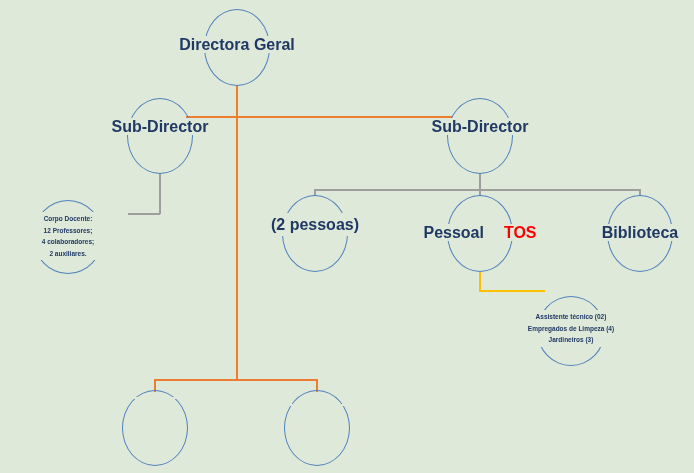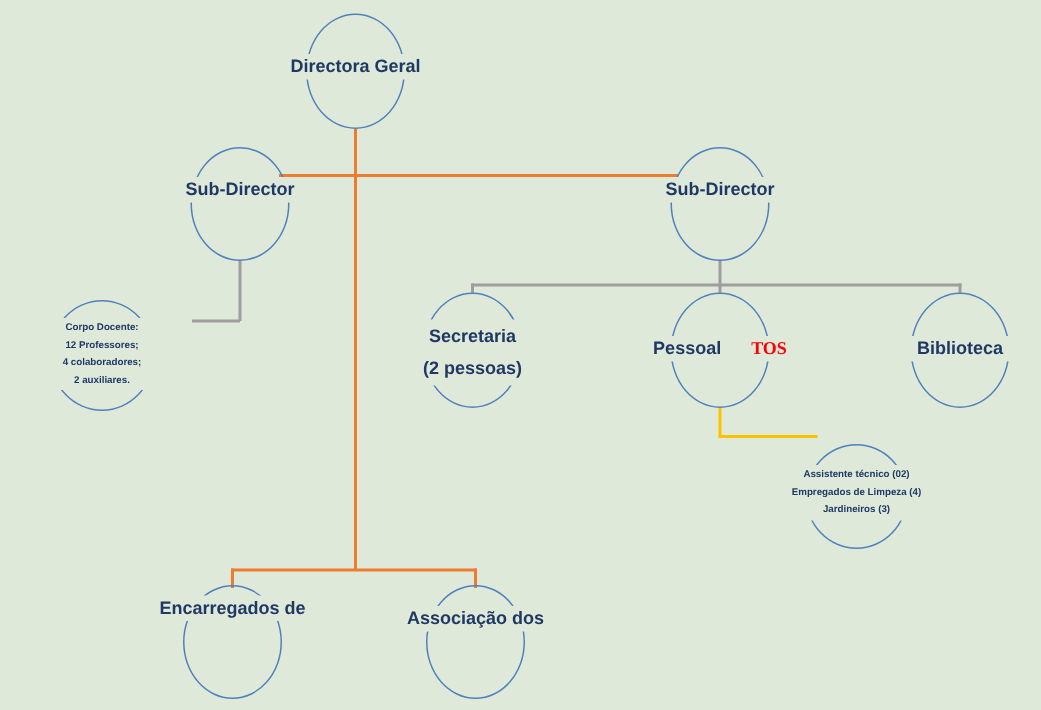--- a/index.html
+++ b/index.html
@@ -4,24 +4,24 @@
 <style>
   html,body{margin:0;padding:0;}
   body{font-family:"Liberation Sans", sans-serif;background:var(--canvas-bg,#dfe9d9);}
   .canvas{position:relative;width:694px;height:473px;background:var(--canvas-bg,#dfe9d9);overflow:hidden;}
   .line{position:absolute;z-index:1;}
   .line.orange{background:var(--orange-line,#ed7d31);}
   .line.gray{background:var(--gray-line,#9e9e9e);}
   .line.yellow{background:var(--yellow-line,#ffc000);}
   .ellipse{position:absolute;border:1.5px solid var(--ellipse-stroke,#4f81bd);border-radius:50%;z-index:2;background:transparent;box-sizing:border-box;}
   .label{position:absolute;z-index:3;text-align:center;font-weight:bold;color:var(--node-text,#1f3864);background:var(--canvas-bg,#dfe9d9);}
-  .label.big{font-size:12px;line-height:15px;padding:1px 0;}
+  .label.big{font-size:16px;line-height:15px;padding:1px 0;}
   .label.gap{line-height:21px;}
   .label.small{font-size:6.5px;line-height:11.5px;padding:1px 0;}
-  .tos{color:var(--tos-red,#ff0000);margin-left:20px;font-family:Liberation Serif, serif;}
+  .tos{color:var(--tos-red,#ff0000);margin-left:20px;}
 </style>
 </head>
 <body>
 
 <div class="canvas">
 
   <div class="line orange" style="left:236px;top:86px;width:1.5px;height:294px;"></div>
   <div class="line orange" style="left:186px;top:116px;width:266px;height:1.5px;"></div>
   <div class="line orange" style="left:154px;top:379px;width:164px;height:1.5px;"></div>
   <div class="line orange" style="left:154px;top:379px;width:1.5px;height:13px;"></div>
@@ -64,21 +64,20 @@
       <div>Corpo Docente:</div>
       <div>12 Professores;</div>
       <div>4 colaboradores;</div>
       <div>2 auxiliares.</div>
     </div>
   </div>
 
   <div>
     <div class="ellipse" style="left:282px;top:195px;width:66px;height:77px;"></div>
     <div class="label big gap" style="left:250px;top:213px;width:130px;">
-      <div>Secretaria</div>
       <div>(2 pessoas)</div>
     </div>
   </div>
 
   <div>
     <div class="ellipse" style="left:447px;top:195px;width:66px;height:77px;"></div>
     <div class="label big" style="left:415px;top:224px;width:130px;">
       <span>Pessoal</span><span class="tos">TOS</span>
     </div>
   </div>
@@ -93,24 +92,22 @@
     <div class="label small" style="left:505px;top:310px;width:132px;">
       <div>Assistente técnico (02)</div>
       <div>Empregados de Limpeza (4)</div>
       <div>Jardineiros (3)</div>
     </div>
   </div>
 
   <div>
     <div class="ellipse" style="left:122px;top:390px;width:66px;height:76px;"></div>
     <div class="label big" style="left:80px;top:397px;width:150px;">
-      <div>Encarregados de</div>
     </div>
   </div>
 
   <div>
     <div class="ellipse" style="left:284px;top:390px;width:66px;height:76px;"></div>
     <div class="label big" style="left:247px;top:404px;width:140px;">
-      <div>Associação dos</div>
     </div>
   </div>
 
 </div>
 
 </body></html>

